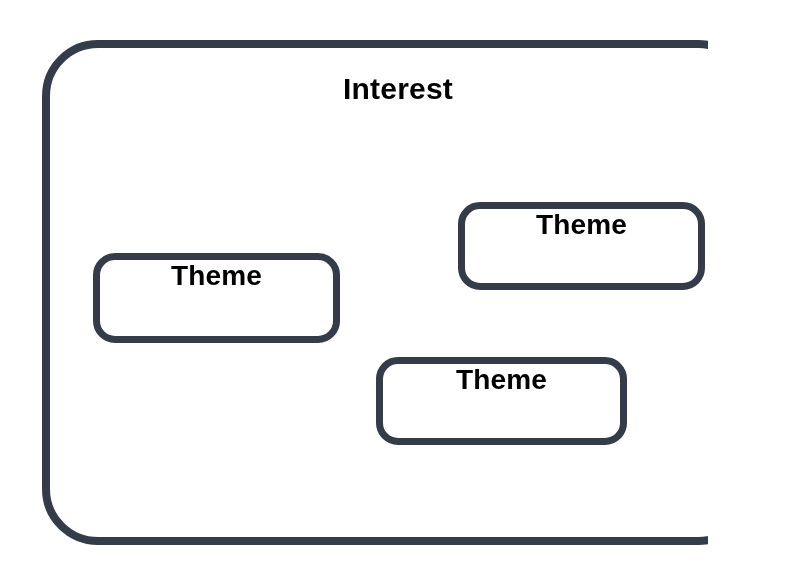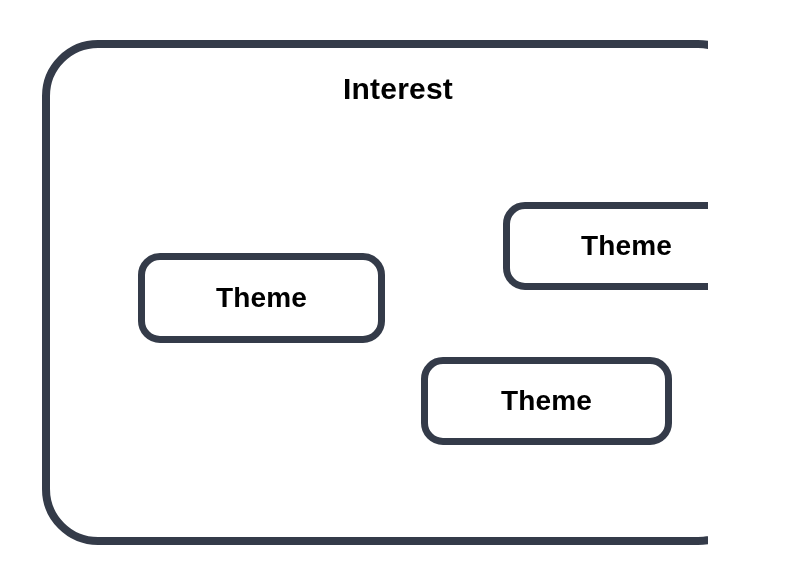--- a/index.html
+++ b/index.html
@@ -40,23 +40,22 @@
     font-weight: 700;
     color: var(--text);
     letter-spacing: 0.2px;
   }
   .theme-box {
     position: absolute;
     border: 7px solid var(--border);
     border-radius: 22px;
     background: var(--fill);
     display: flex;
-    align-items: center;
+    align-items: flex-start;
     justify-content: center;
-    margin-left: 45px;
   }
   .theme-box span {
     font-size: 28px;
     font-weight: 700;
     color: var(--text);
     letter-spacing: 0.2px;
   }
   .theme-1 { left: 43px;  top: 205px; width: 247px; height: 90px; }
   .theme-2 { left: 408px; top: 154px; width: 247px; height: 88px; }
   .theme-3 { left: 326px; top: 309px; width: 251px; height: 88px; }

